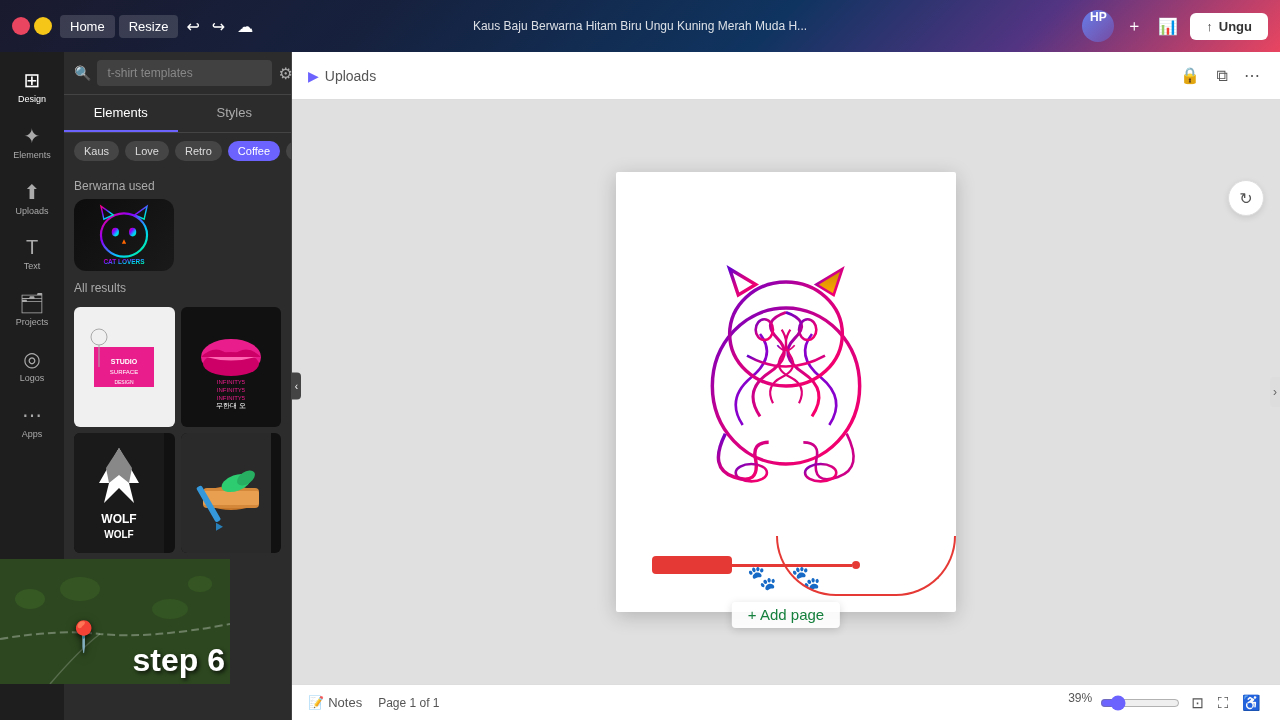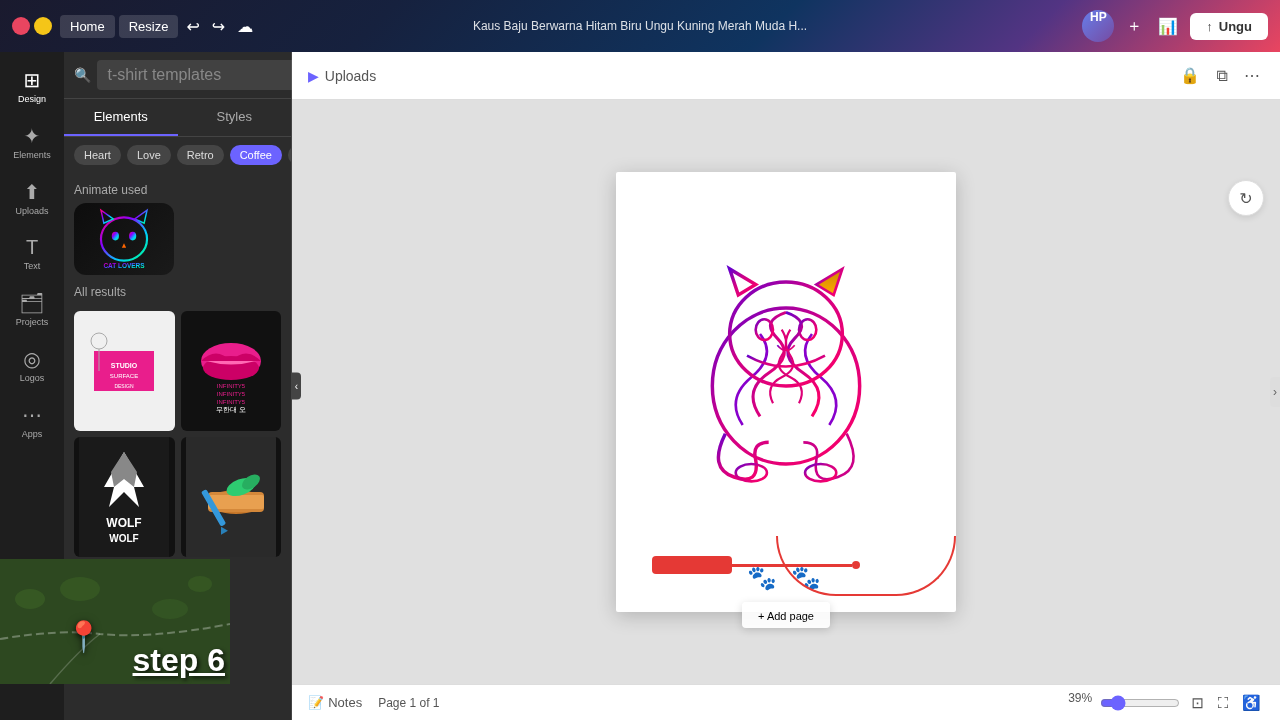--- a/index.html
+++ b/index.html
@@ -49,21 +49,21 @@
     .left-panel {
       width: 228px; background: #2c2c2c; display: flex; flex-direction: column; flex-shrink: 0;
       border-right: 1px solid #444;
     }
     .search-bar {
       padding: 8px 10px; display: flex; align-items: center; gap: 6px;
       border-bottom: 1px solid #444;
     }
     .search-input {
       flex: 1; background: rgba(255,255,255,0.1); border: none; border-radius: 4px;
-      color: white; padding: 6px 10px; font-size: 16px; outline: none;
+      color: white; padding: 6px 10px; font-size: 12px; outline: none;
     }
     .search-input::placeholder { color: #888; }
     .filter-btn { color: #aaa; background: none; border: none; cursor: pointer; font-size: 16px; }
 
     
     .tabs { display: flex; border-bottom: 1px solid #444; }
     .tab {
       flex: 1; text-align: center; padding: 10px; font-size: 13px; cursor: pointer;
       color: #aaa; border-bottom: 2px solid transparent;
     }
@@ -89,21 +89,21 @@
     .section-title { color: #aaa; font-size: 12px; padding: 10px 0 6px; }
     .recently-used { display: flex; gap: 6px; flex-wrap: wrap; }
     .template-thumb {
       width: 100px; height: 72px; border-radius: 12px; overflow: hidden; cursor: pointer;
       background: #1a1a1a; position: relative;
     }
 
     .all-results-grid { display: grid; grid-template-columns: 1fr 1fr; gap: 6px; margin-top: 6px; }
     .result-thumb {
       height: 120px; border-radius: 6px; overflow: hidden; cursor: pointer; background: #f5f5f5;
-      position: relative; display: flex; align-items: center; justify-content: center;
+      position: relative; display: flex; align-items: center; justify-content: flex-start;
     }
     .result-thumb.dark { background: #111; }
 
     
     .cat-lovers-bg {
       width: 100%; height: 100%; background: linear-gradient(135deg, #0d0d0d 0%, #1a1a1a 100%);
       display: flex; flex-direction: column; align-items: center; justify-content: center;
     }
 
     
@@ -267,31 +267,31 @@
     <div class="tabs">
       <div class="tab active">
         <span>Elements</span>
       </div>
       <div class="tab">
         <span>Styles</span>
       </div>
     </div>
 
     <div class="chips-row">
-      <button class="chip">Heart</button>
+      <button class="chip">Kaus</button>
       <button class="chip">Love</button>
       <button class="chip">Retro</button>
       <button class="chip active">Coffee</button>
       <button class="chip">Cat</button>
 
     </div>
 
     <div class="panel-content">
 
-      <div class="section-title">Animate used</div>
+      <div class="section-title">Berwarna used</div>
       <div class="recently-used">
         <div class="template-thumb">
           <div class="cat-lovers-bg">
             <svg viewBox="0 0 100 100" width="80" height="80">
 
               <defs>
                 <linearGradient id="catGrad" x1="0" y1="0" x2="1" y2="1">
                   <stop offset="0%" stop-color="#ff0080"></stop>
                   <stop offset="33%" stop-color="#8800ff"></stop>
                   <stop offset="66%" stop-color="#00ccff"></stop>
@@ -458,21 +458,21 @@
 
       <div class="selection-bar" style="bottom:110px; left:calc(50% - 30px);">
         <div class="red-handle"></div>
         <div class="red-line"></div>
         <div class="red-dot"></div>
       </div>
 
       <div style="position:absolute; bottom:88px; left:calc(50% - 10px); width:180px; height:60px; border:2px solid #e53935; border-radius:0 0 90px 90px; border-top:none;"></div>
 
       <div style="position:absolute; bottom:56px; left:50%; transform:translateX(-50%); background:rgba(255,255,255,0.9); padding:4px 16px; border-radius:4px; box-shadow:0 2px 8px rgba(0,0,0,0.15);">
-        <button style="background:none; border:none; color:#000000; font-size:11px; cursor:pointer;">+ Add page</button>
+        <button style="background:none; border:none; color:#15803d; font-size:15px; cursor:pointer;">+ Add page</button>
       </div>
 
       <button class="refresh-btn">
         <span style="font-size:16px; color:#555;">↻</span>
       </button>
 
       <button style="position:absolute; right:0; top:50%; transform:translateY(-50%); background:#ddd; border:none; cursor:pointer; padding:8px 3px; border-radius:4px 0 0 4px; color:#666; font-size:12px;">›</button>
     </div>
 
     <div class="bottom-bar">
@@ -503,16 +503,16 @@
 
       <ellipse cx="30" cy="40" rx="15" ry="10" fill="#3a6025" opacity="0.7"></ellipse>
       <ellipse cx="80" cy="30" rx="20" ry="12" fill="#3a6025" opacity="0.6"></ellipse>
       <ellipse cx="170" cy="50" rx="18" ry="10" fill="#3a6025" opacity="0.5"></ellipse>
       <ellipse cx="200" cy="25" rx="12" ry="8" fill="#3a6025" opacity="0.6"></ellipse>
     </svg>
 
     <div class="map-pin" style="position:absolute; bottom:30px; left:65px; font-size:30px; filter:drop-shadow(0 2px 4px rgba(0,0,0,0.5));">📍</div>
 
     <div style="position:absolute; bottom:5px; right:5px;">
-      <span style="font-size:32px; font-weight:900; color:white; text-shadow:2px 2px 4px rgba(0,0,0,0.8); font-family:'Arial Black',sans-serif;text-decoration:underline;">step 6</span>
+      <span style="font-size:32px; font-weight:900; color:white; text-shadow:2px 2px 4px rgba(0,0,0,0.8); font-family:'Arial Black',sans-serif;">step 6</span>
     </div>
   </div>
 </div>
 
 </body></html>

